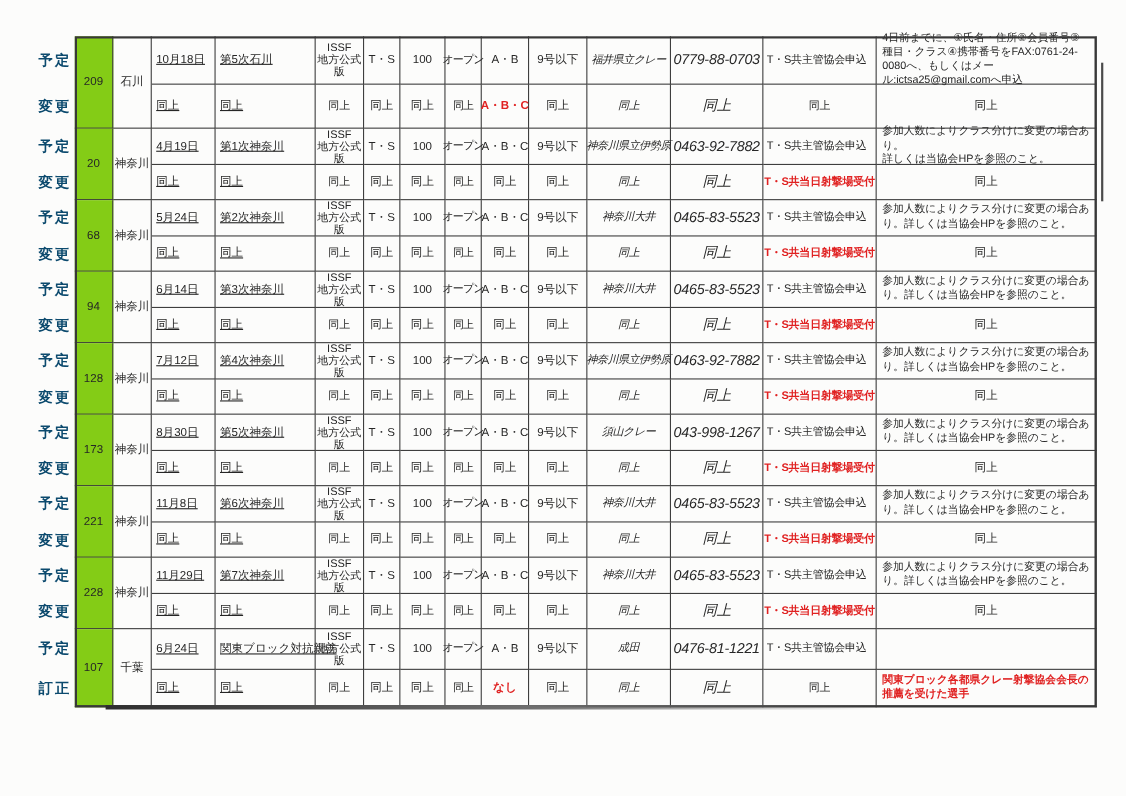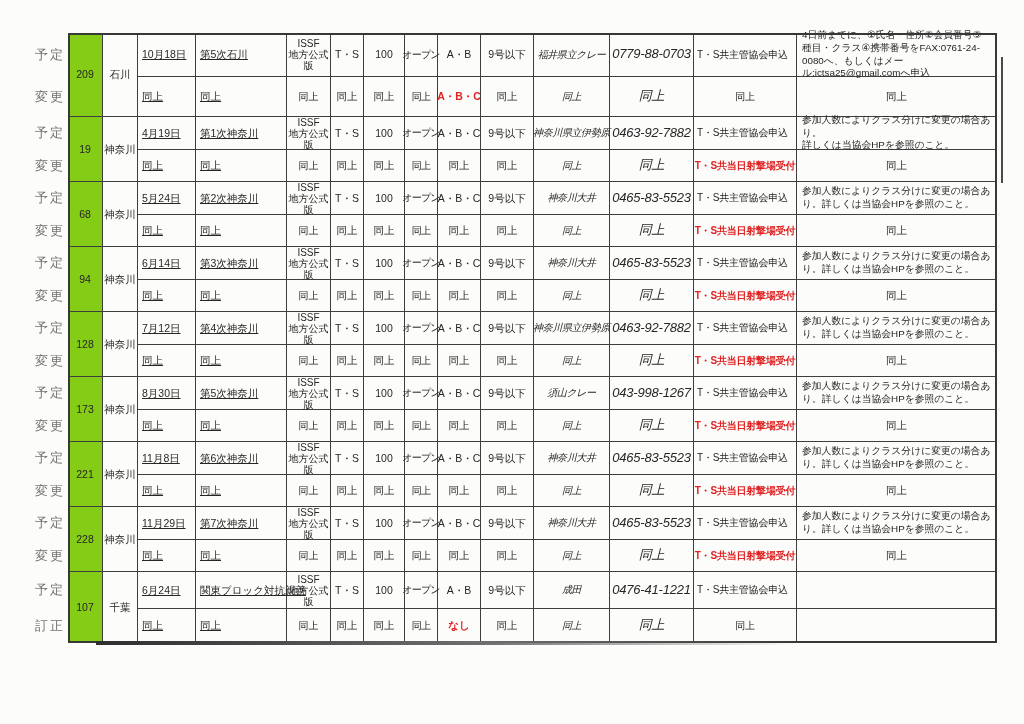--- a/index.html
+++ b/index.html
@@ -24,22 +24,22 @@
     border-right:1.5px solid #3e3e3e;
     border-bottom:1.5px solid #3e3e3e;
     display:flex; align-items:center; justify-content:center;
     font-size:10.5px; line-height:1.15;
     white-space:nowrap;
     overflow:visible;
   }
   .span2 { grid-row:span 2; }
   .lbl {
     border:none; background:transparent;
-    font-size:13px; font-weight:400; letter-spacing:2px;
-    color:#737373;
+    font-size:13px; font-weight:700; letter-spacing:2px;
+    color:#0c4a6e;
     padding-left:32px;
   }
   .no   { background:#84cc16; }
   .date, .event { justify-content:flex-start; padding-left:4px;text-decoration:underline; }
   .issf { white-space:pre-line; text-align:center; font-size:10px; line-height:1.1; }
   .open { font-size:10px; letter-spacing:-0.8px; }
   .venue { font-size:10px; letter-spacing:-0.4px;font-style:italic; }
   .phone { font-size:13px; letter-spacing:-0.2px;font-style:italic; }
   .method { justify-content:flex-start; padding-left:3px; font-size:10px; letter-spacing:-0.2px; }
   .method.bot { justify-content:center; padding-left:0; }
@@ -96,21 +96,21 @@
   <div class="cell count">同上</div>
   <div class="cell open">同上</div>
   <div class="cell cls red">A・B・C</div>
   <div class="cell shot">同上</div>
   <div class="cell venue">同上</div>
   <div class="cell phone">同上</div>
   <div class="cell method bot">同上</div>
   <div class="cell note ditto">同上</div>
 
   <div class="cell lbl">予定</div>
-  <div class="cell no span2">19</div>
+  <div class="cell no span2">20</div>
   <div class="cell pref span2">神奈川</div>
   <div class="cell date">4月19日</div>
   <div class="cell event">第1次神奈川</div>
   <div class="cell issf">ISSF
 地方公式
 版</div>
   <div class="cell ts">T・S</div>
   <div class="cell count">100</div>
   <div class="cell open">オープン</div>
   <div class="cell cls">A・B・C</div>
@@ -334,33 +334,34 @@
   <div class="cell event">関東ブロック対抗親善</div>
   <div class="cell issf">ISSF
 地方公式
 版</div>
   <div class="cell ts">T・S</div>
   <div class="cell count">100</div>
   <div class="cell open">オープン</div>
   <div class="cell cls">A・B</div>
   <div class="cell shot">9号以下</div>
   <div class="cell venue">成田</div>
-  <div class="cell phone">0476-41-1221</div>
+  <div class="cell phone">0476-81-1221</div>
   <div class="cell method">T・S共主管協会申込</div>
   <div class="cell note"></div>
 
   <div class="cell lbl">訂正</div>
   <div class="cell date">同上</div>
   <div class="cell event">同上</div>
   <div class="cell issf">同上</div>
   <div class="cell ts">同上</div>
   <div class="cell count">同上</div>
   <div class="cell open">同上</div>
   <div class="cell cls red">なし</div>
   <div class="cell shot">同上</div>
   <div class="cell venue">同上</div>
   <div class="cell phone">同上</div>
   <div class="cell method bot">同上</div>
+  <div class="cell note red">関東ブロック各都県クレー射撃協会会長の推薦を受けた選手</div>
 </div>
   <div class="frame"></div>
   <div class="artifact-vline"></div>
   <div class="artifact-shadow"></div>
 </div>
 
 </body></html>

